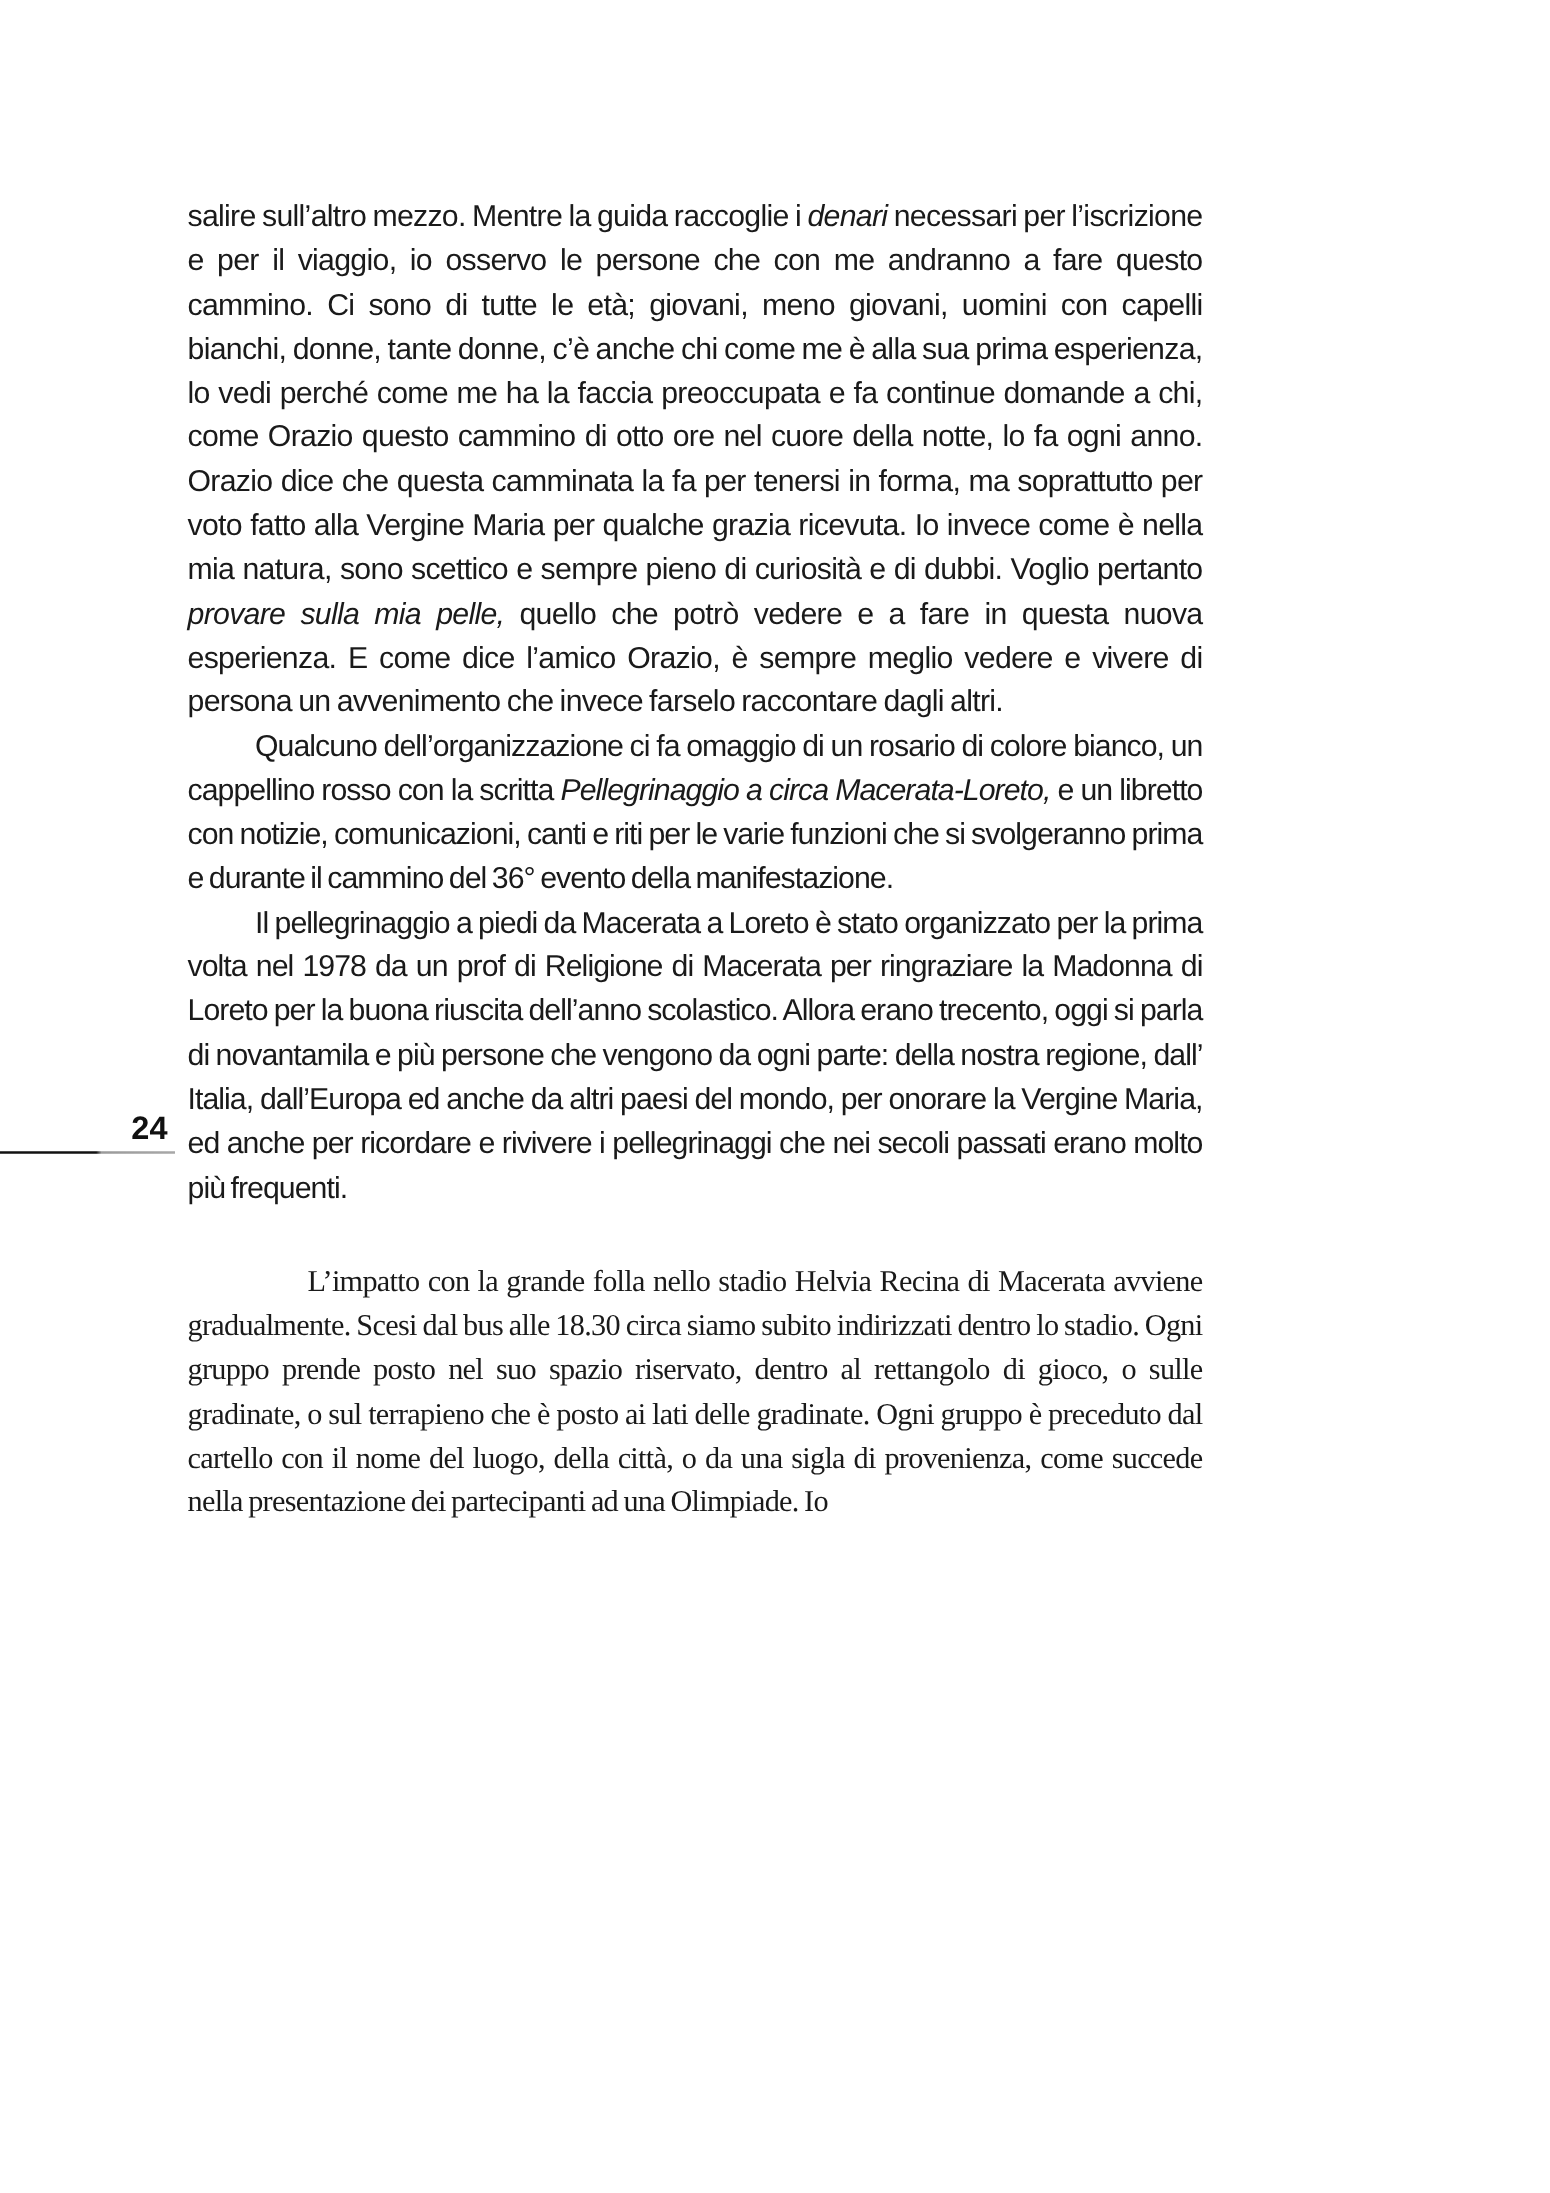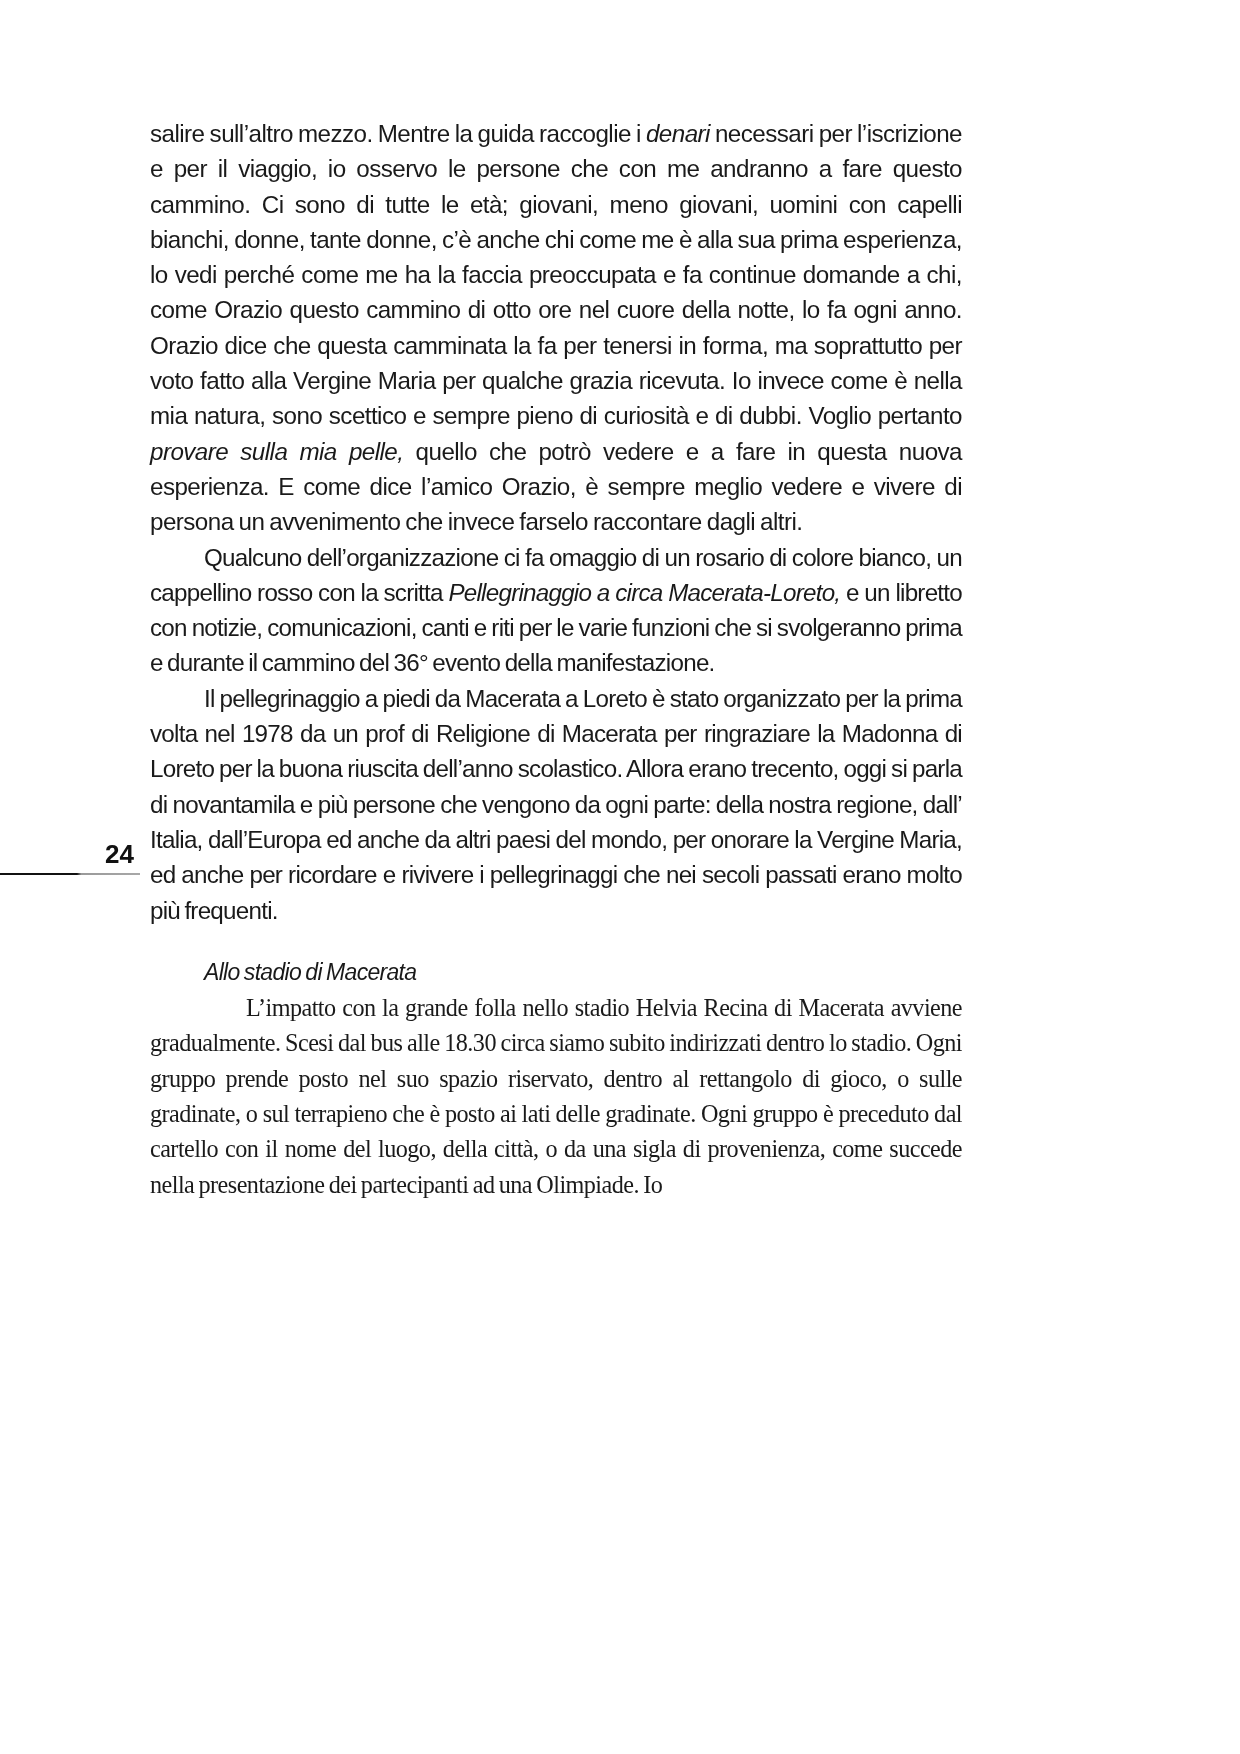--- a/index.html
+++ b/index.html
@@ -54,20 +54,21 @@
     font-family: Liberation Serif, serif;
   }
   
   p.para.tight {
     letter-spacing: -0.75px;
     word-spacing: -1.6px;
   }
   p.para.tight2 {
     letter-spacing: -0.55px;
     word-spacing: -1.2px;
+    margin-top: 40px;
   }
 
   em.it {
     font-style: italic;
   }
 
   
   .section-heading {
     margin: 0;
     padding-top: 27px;
@@ -78,21 +79,21 @@
     text-indent: 54px;
     line-height: 35.3px;
     color: #1a1a1a;
     font-weight: normal;
   }
 
   
   .folio-block {
     position: absolute;
     left: 0;
-    top: 838px;
+    top: 886px;
     width: 140px;
   }
   .folio-number {
     font-size: 26px;
     font-weight: bold;
     text-align: right;
     padding-right: 6px;
     color: #111111;
     letter-spacing: 0px;
     line-height: 32px;
@@ -115,18 +116,17 @@
   </div>
 
   <div class="text-column">
 
     <p class="para tight2"><span>salire sull’altro mezzo. Mentre la guida raccoglie i </span><em class="it">denari</em><span> necessari per l’iscrizione e per il viaggio, io osservo le persone che con me andranno a fare questo cammino. Ci sono di tutte le età; giovani, meno giovani, uomini con capelli bianchi, donne, tante donne, c’è anche chi come me è alla sua prima esperienza, lo vedi perché come me  ha la faccia preoccupata e fa continue domande a chi, come Orazio questo cammino di otto ore nel cuore della notte, lo fa ogni anno. Orazio dice che questa camminata la fa per tenersi in forma, ma soprattutto per voto fatto alla Vergine Maria per qualche grazia ricevuta. Io invece come è nella mia natura, sono scettico e sempre pieno di curiosità e di dubbi. Voglio pertanto </span><em class="it">provare sulla mia pelle,</em><span> quello che potrò vedere e a fare in questa nuova esperienza. E come dice l’amico Orazio, è sempre meglio vedere e vivere di persona un avvenimento che invece farselo raccontare dagli altri.</span></p>
 
     <p class="para indent tight"><span>Qualcuno dell’organizzazione ci fa omaggio di un rosario di colore bianco, un cappellino rosso con la scritta </span><em class="it">Pellegrinaggio a circa Macerata-Loreto,</em><span> e un libretto con notizie, comunicazioni, canti e riti per le varie funzioni che si svolgeranno prima e durante il cammino del 36° evento della manifestazione.</span></p>
 
     <p class="para indent tight"><span>Il pellegrinaggio a piedi da Macerata a Loreto è stato organizzato per la prima volta nel 1978 da un prof di Religione di Macerata per ringraziare la Madonna di Loreto per la buona riuscita dell’anno scolastico. Allora erano trecento, oggi si parla di novantamila e più persone che vengono da ogni parte: della nostra regione, dall’ Italia, dall’Europa ed anche da altri paesi del mondo, per onorare la Vergine Maria, ed anche per ricordare e rivivere i pellegrinaggi che nei secoli passati erano molto più frequenti.</span></p>
 
-    <div class="section-heading">Allo stadio di Macerata</div>
 
     <p class="para indent-wide tight2"><span>L’impatto con la grande folla nello stadio Helvia Recina di Macerata avviene gradualmente. Scesi dal bus alle 18.30 circa siamo subito indirizzati dentro lo stadio. Ogni gruppo prende posto nel suo spazio riservato, dentro al rettangolo di gioco, o sulle gradinate, o sul terrapieno che è posto ai lati delle gradinate. Ogni gruppo è preceduto dal cartello con il nome del luogo, della città,  o da una sigla di provenienza, come succede nella presentazione dei partecipanti ad una Olimpiade. Io</span></p>
 
   </div>
 </div>
 
 </body></html>

